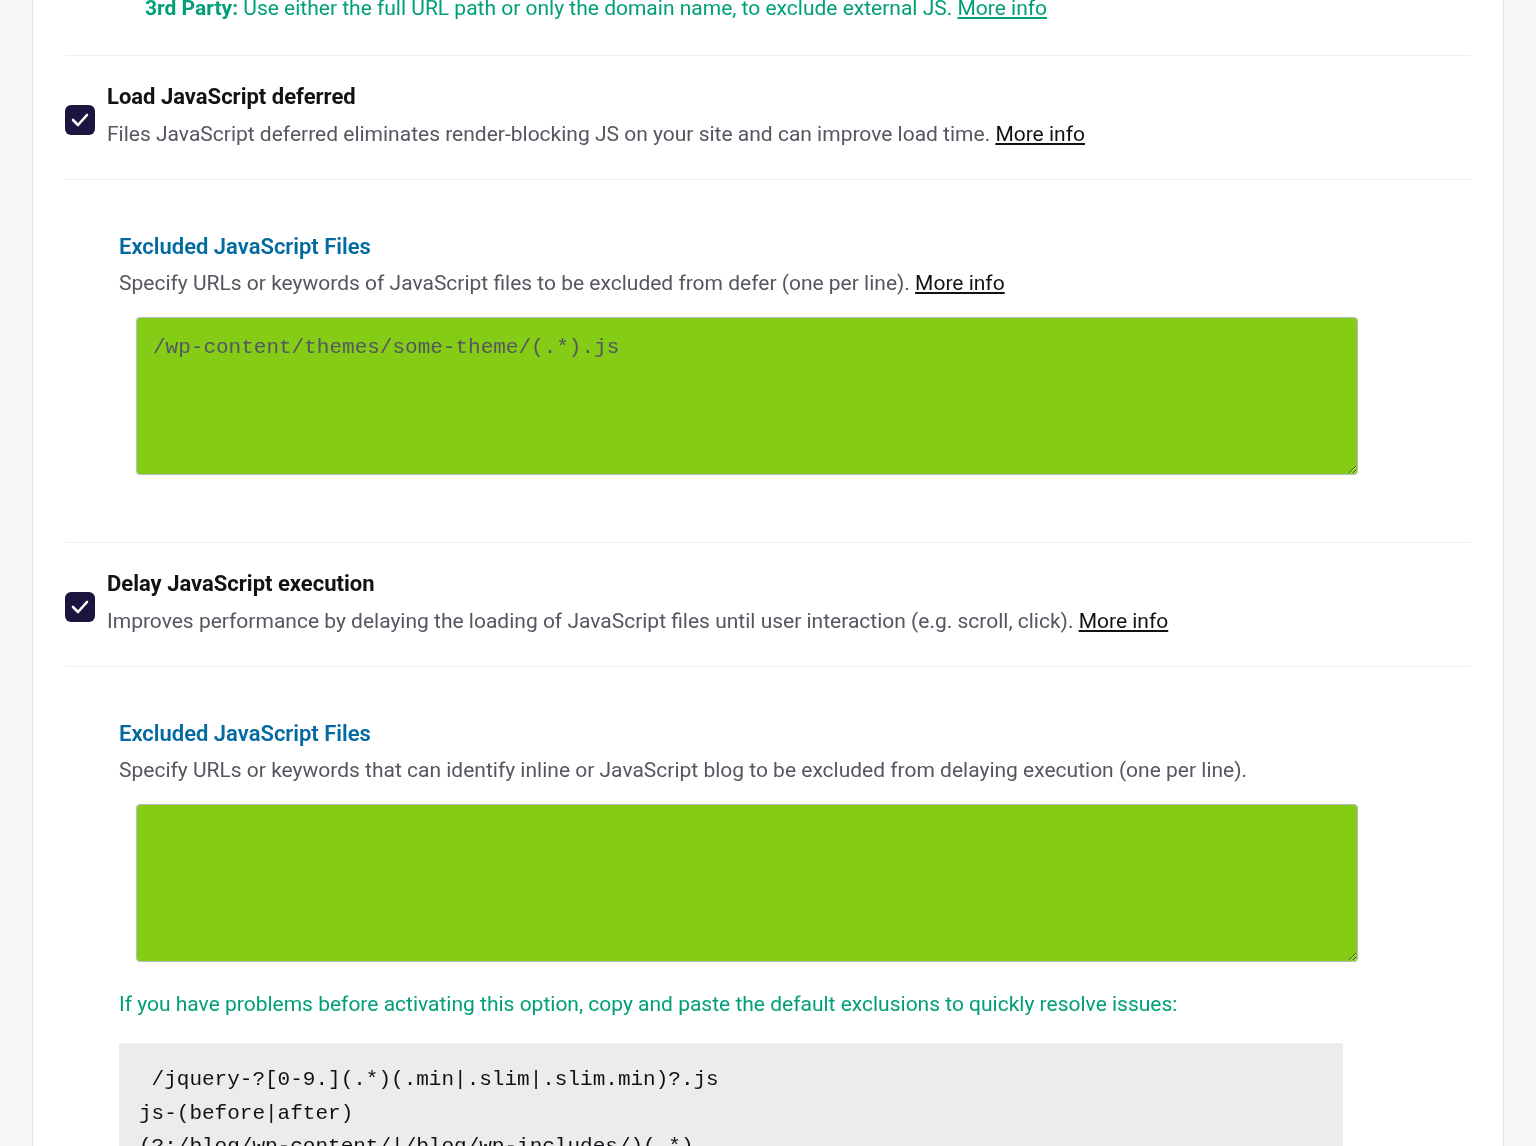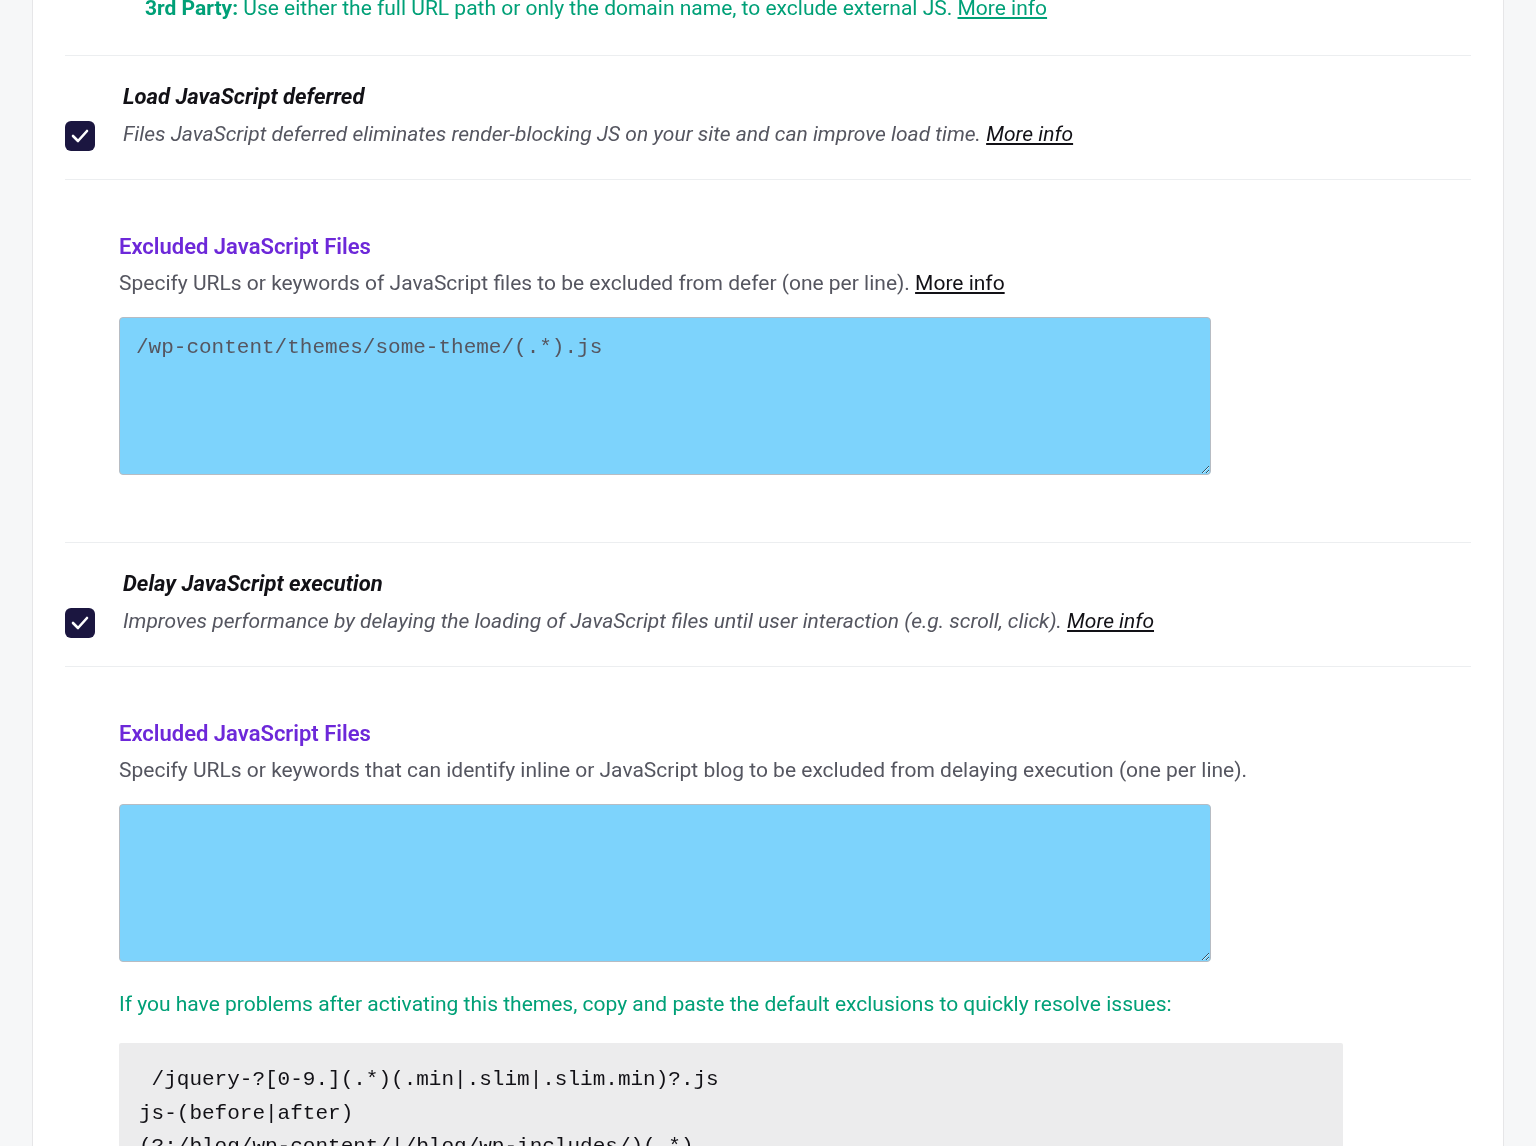--- a/index.html
+++ b/index.html
@@ -47,23 +47,22 @@
   .top-partial a { color: #00a077; text-decoration: underline; }
 
   .section {
     padding: 28px 0 28px 0;
     border-bottom: 1px solid #eceef0;
   }
   .section:last-child { border-bottom: none; }
 
   .option-row {
     display: flex;
-    align-items: flex-end;
-    gap: 28px;
-    font-style: italic;
+    align-items: center;
+    gap: 12px;
   }
   .checkbox {
     width: 30px;
     height: 30px;
     border-radius: 6px;
     background: #1b1640;
     position: relative;
     flex: 0 0 30px;
     margin-top: 4px;
     cursor: pointer;
@@ -92,47 +91,48 @@
   .option-desc a {
     color: #121116;
     text-decoration: underline;
   }
 
   .subsection {
     padding: 26px 0 34px 54px;
   }
   .sub-title {
     font-weight: 600;
-    color: #6d28d9;
+    color: #0369a1;
     font-size: 22px;
     margin-bottom: 8px;
   }
   .sub-desc {
     color: #555660;
     font-size: 21px;
     line-height: 1.55;
     margin-bottom: 18px;
   }
   .sub-desc a {
     color: #121116;
     text-decoration: underline;
   }
 
   textarea {
-    width: 1092px;
+    width: 1222px;
     max-width: 100%;
     border: 1px solid #b7bcc3;
     border-radius: 4px;
     padding: 14px 16px;
     font-family: "SFMono-Regular", Consolas, "Liberation Mono", Menlo, monospace;
     font-size: 21px;
     color: #555660;
     resize: both;
     line-height: 1.5;
-    background: #7dd3fc;
+    background: #84cc16;
+    margin-left: 17px;
   }
   .ta-a { height: 158px; }
   .ta-b { height: 158px; }
 
   .hint-teal {
     color: #00a077;
     font-size: 21px;
     margin-top: 22px;
     line-height: 1.5;
   }
@@ -203,21 +203,21 @@
       </div>
     </div>
   </div>
 
   <div class="section" style="border-bottom:none;">
     <div class="subsection" style="padding-bottom:0;">
       <div class="sub-title">Excluded JavaScript Files</div>
       <div class="sub-desc">Specify URLs or keywords that can identify inline or JavaScript blog to be excluded from delaying execution (one per line).</div>
       <textarea class="ta-b" style=""></textarea>
 
-      <div class="hint-teal">If you have problems after activating this themes, copy and paste the default exclusions to quickly resolve issues:</div>
+      <div class="hint-teal">If you have problems before activating this option, copy and paste the default exclusions to quickly resolve issues:</div>
 
       <div class="code-block"> /jquery-?[0-9.](.*)(.min|.slim|.slim.min)?.js
 js-(before|after)
 (?:/blog/wp-content/|/blog/wp-includes/)(.*)</div>
     </div>
   </div>
 
 </div>
 
 </body></html>

